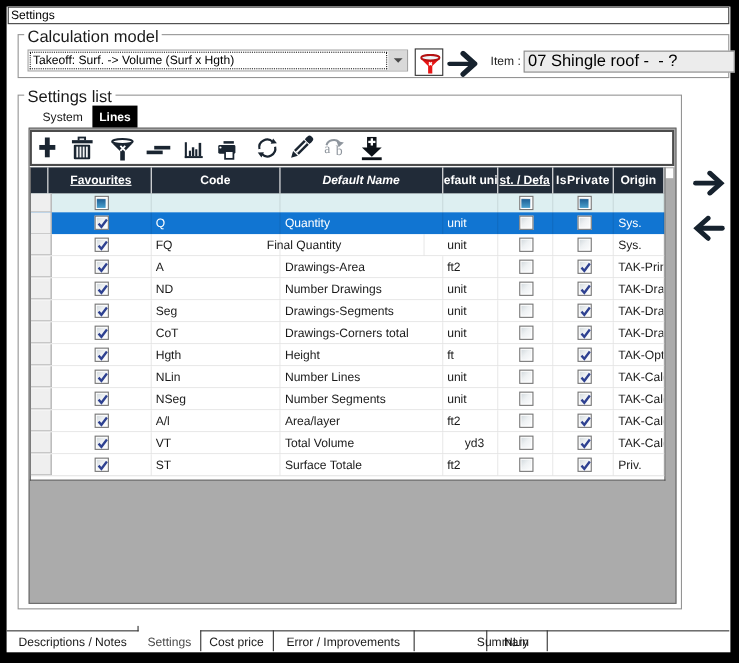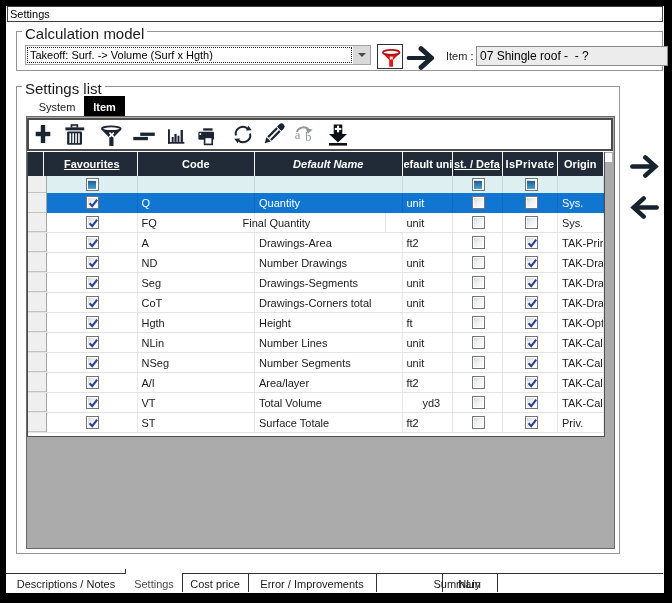--- a/index.html
+++ b/index.html
@@ -12,21 +12,21 @@
 .glabel { position:absolute; top:-7px; background:#fff; padding:0 3px; font-size:15px; color:#1a1a1a; white-space:nowrap; }
 .g1 { left:16px; top:31px; width:647px; height:40px; }
 .g2 { left:16px; top:86px; width:603.5px; height:468px; }
 
 .combo1 { left:24.5px; top:45px; width:346.5px; height:19.5px; border:1px solid #a3a3a3; background:#fff; }
 .combo1 .txt { position:absolute; left:1px; top:1px; right:18px; bottom:1px; border:1px dotted #222; font-size:11px; line-height:15px; padding-left:2.5px; white-space:nowrap; overflow:hidden; color:#000; }
 .combo1 .btn { position:absolute; right:0; top:0; width:17px; height:17.5px; background:#d9d9d9; }
 .combo1 .btn:after { content:""; position:absolute; left:4.5px; top:7px; border-left:4px solid transparent; border-right:4px solid transparent; border-top:4px solid #4a4a4a; }
 .fbtn { left:377px; top:44px; width:26px; height:25px; border:1.5px solid #333; background:#fff; }
 .itemlbl { left:446px; top:50px; font-size:11px; color:#1f1f1f; }
-.combo2 { left:476px; top:46px; width:192px; height:20px; border:1px solid #8a8a8a; background:#ececec; font-size:12px; line-height:18px; padding-left:3px; color:#000; white-space:nowrap; overflow:hidden; }
+.combo2 { left:476px; top:46px; width:192px; height:20px; border:1px solid #8a8a8a; background:#ececec; font-size:15px; line-height:18px; padding-left:3px; color:#000; white-space:nowrap; overflow:hidden; }
 
 .tab-sys { left:34px; top:100.5px; width:46px; font-size:11px; color:#1a1a1a; text-align:center; }
 .tab-prive { left:84px; top:96px; width:41px; height:21px; background:#000; color:#fff; font-size:11px; font-weight:bold; text-align:center; line-height:23px; }
 .panel { left:26px; top:116px; width:589px; height:433px; background:#ababab; border:1px solid #686868; }
 .toolbar { left:27px; top:118px; width:586px; height:33px; border:2px solid #4c4c4c; background:#fff; }
 
 .tbl { left:26.5px; top:152px; width:578px; height:284.5px; border:1px solid #4f4f4f; border-bottom-width:1.5px; border-top:none; background:#fff; overflow:hidden; }
 .hdr { position:absolute; left:0; top:0; width:576px; height:24px; background:#212b38; }
 .hcell { position:absolute; top:0; height:24px; color:#fff; font-weight:bold; font-size:11px; line-height:25px; text-align:center; border-right:1px solid #f4f4f4; overflow:hidden; white-space:nowrap; }
 .frow { position:absolute; left:0; top:24px; width:576px; height:17px; background:#ddeff1; }
@@ -76,21 +76,21 @@
 
 <svg class="arrow-ic" style="left:406px;top:45.5px;" width="28" height="24" viewBox="0 0 28 24">
 <path d="M2.5,12 L23,12" stroke="#16222e" stroke-width="3.8" stroke-linecap="round" fill="none"></path>
 <path d="M15,2.6 L25.4,12 L15,21.4" stroke="#16222e" stroke-width="4.8" stroke-linecap="round" stroke-linejoin="miter" fill="none"></path>
 </svg>
 
 <div class="abs itemlbl">Item :</div>
 <div class="abs combo2">07 Shingle roof -&nbsp; - ?</div>
 
 <div class="abs tab-sys">System</div>
-<div class="abs tab-prive">Item</div>
+<div class="abs tab-prive">Lines</div>
 <div class="abs panel"></div>
 <div class="abs toolbar"></div>
 <div class="abs" style="left:27px;top:151px;width:586px;height:1px;background:#fff;"></div>
 <div class="abs" style="left:604.5px;top:152.5px;width:7.5px;height:9px;background:#fdfdfd;"></div>
 
 <svg class="ticon" style="left:29.5px;" viewBox="0 0 26 26">
 <rect x="10.8" y="4" width="4.4" height="18" fill="#1a2531"></rect>
     <rect x="5.7" y="10.8" width="14.6" height="4.4" fill="#1a2531"></rect>
 </svg>
 <svg class="ticon" style="left:61px;" viewBox="0 0 26 26">

